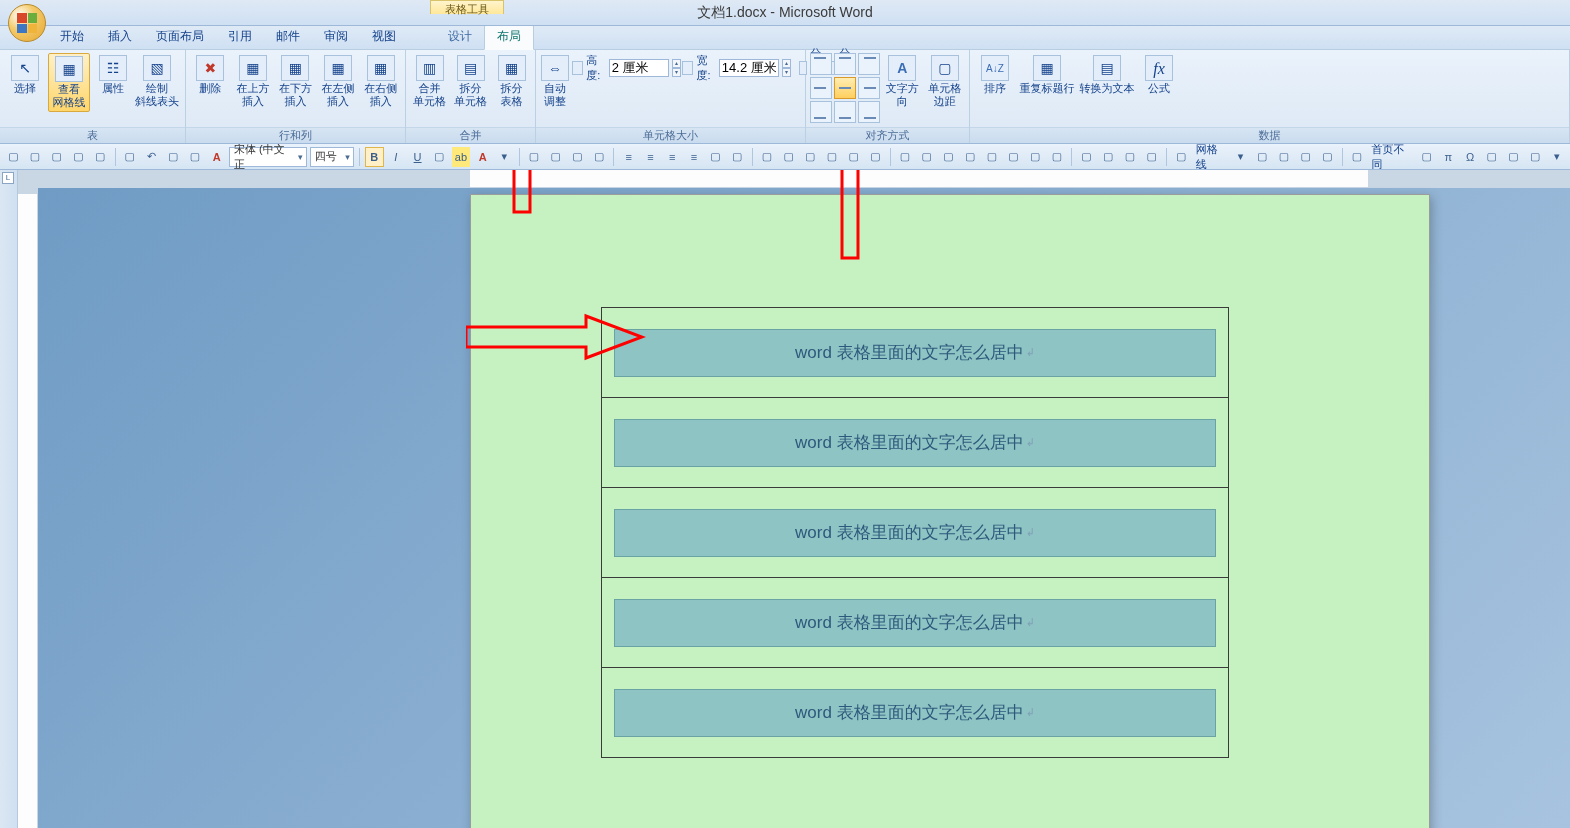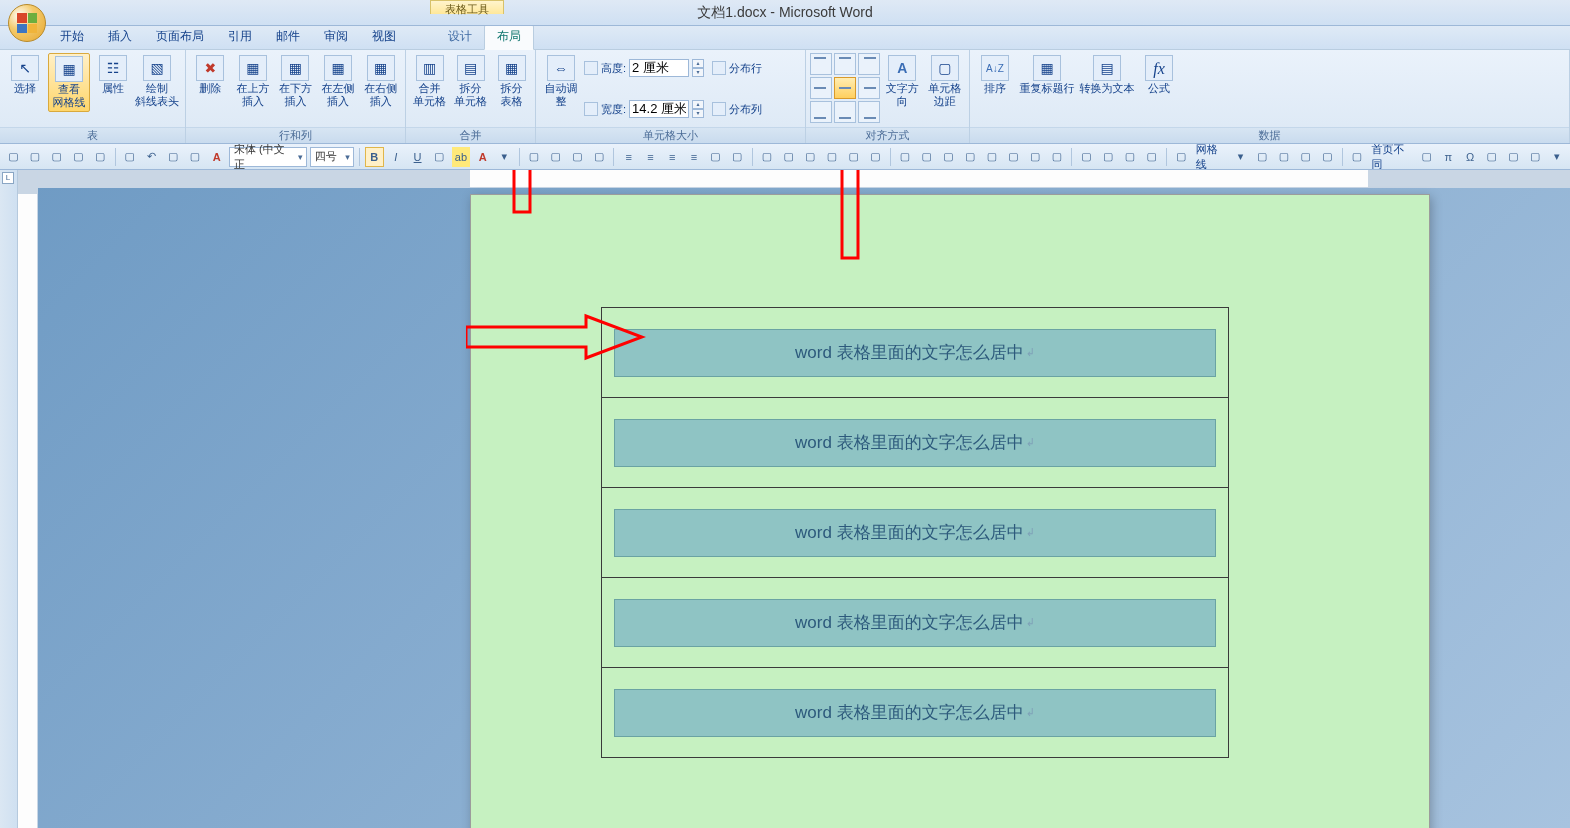--- a/index.html
+++ b/index.html
@@ -24,21 +24,21 @@
 .tab.active { background:#f9fbfd; border:1px solid #b9cde0; border-bottom:1px solid #f9fbfd; border-radius:3px 3px 0 0; margin-bottom:-1px; color:#0f766e; font-weight:normal; }
 
 
 .ribbon { height:94px; background:linear-gradient(#eaf2fb,#dce8f5); border-bottom:1px solid #9db8d8; display:flex; }
 .group { border-right:1px solid #bcd0e4; display:flex; flex-direction:column; }
 .group-body { flex:1; display:flex; align-items:flex-start; padding:3px 4px 0; gap:2px; }
 .group-title { height:16px; font-size:11px; text-align:center; color:#4a6b96; background:linear-gradient(#d7e5f3,#c9dbee); border-top:1px solid #c4d7ea; line-height:15px; }
 .big-btn { width:42px; display:flex; flex-direction:column; align-items:center; padding:2px 1px; font-size:11px; color:#15428b; text-align:center; line-height:13px; gap:1px;}
 .big-btn .ic { width:28px; height:26px; background:#e4eefa; border:1px solid #a8c1dd; display:flex; align-items:center; justify-content:center; font-size:14px;}
 .big-btn.selected { background:linear-gradient(#fff0c7,#ffd66b); border:1px solid #d9a93d; border-radius:2px; }
-.stack { display:flex; flex-direction:column; gap:19px; }
+.stack { display:flex; gap:1px; }
 .row-field { display:flex; align-items:center; gap:3px; font-size:11px; color:#15428b; height:22px; }
 .row-field .lab-ic { width:14px;height:14px;background:#e4eefa;border:1px solid #a8c1dd; }
 .row-field input { width:60px; height:18px; font-size:13px; border:1px solid #9db8d8; padding:0 2px; }
 .spin { width:12px; display:flex; flex-direction:column; }
 .spin div{ height:9px;border:1px solid #9db8d8;background:#f2f6fb;font-size:6px;line-height:7px;text-align:center;color:#4a6b96;}
 .align-grid { display:grid; grid-template-columns:repeat(3,22px); grid-template-rows:repeat(3,22px); gap:2px; }
 .align-cell { border:1px solid #a8c1dd; background:#eaf2fb; display:flex; }
 .align-cell .ln{ background:#6a8bb5; height:2px; width:12px; }
 .align-cell.sel { background:linear-gradient(#ffedb3,#ffcf5e); border:1px solid #d99a2b; }
 

